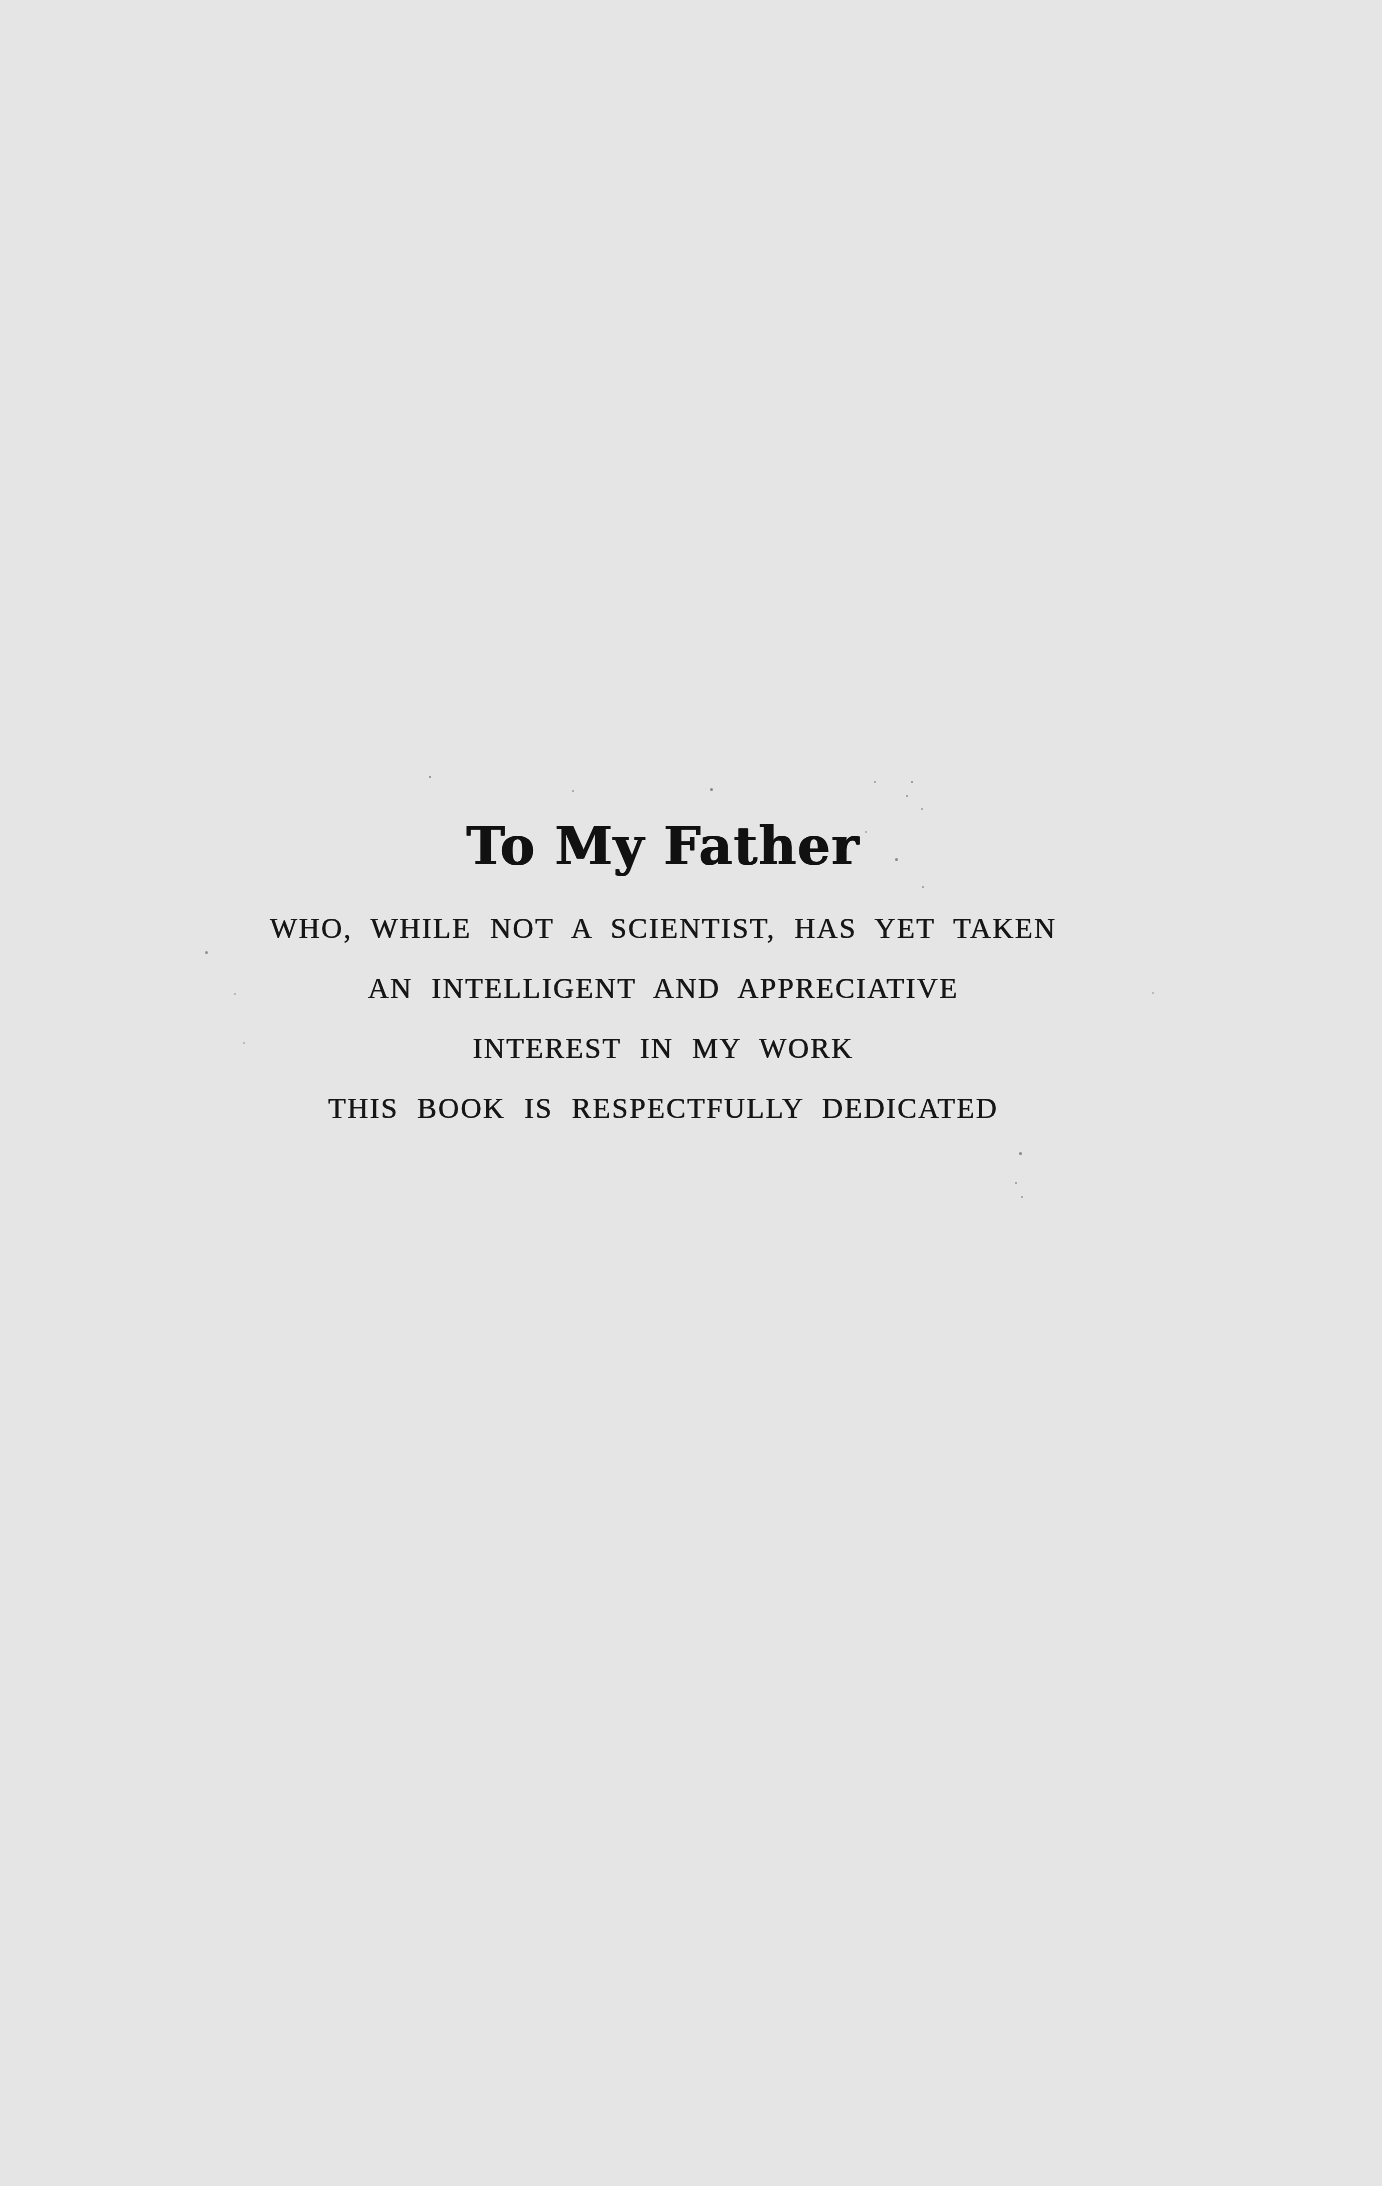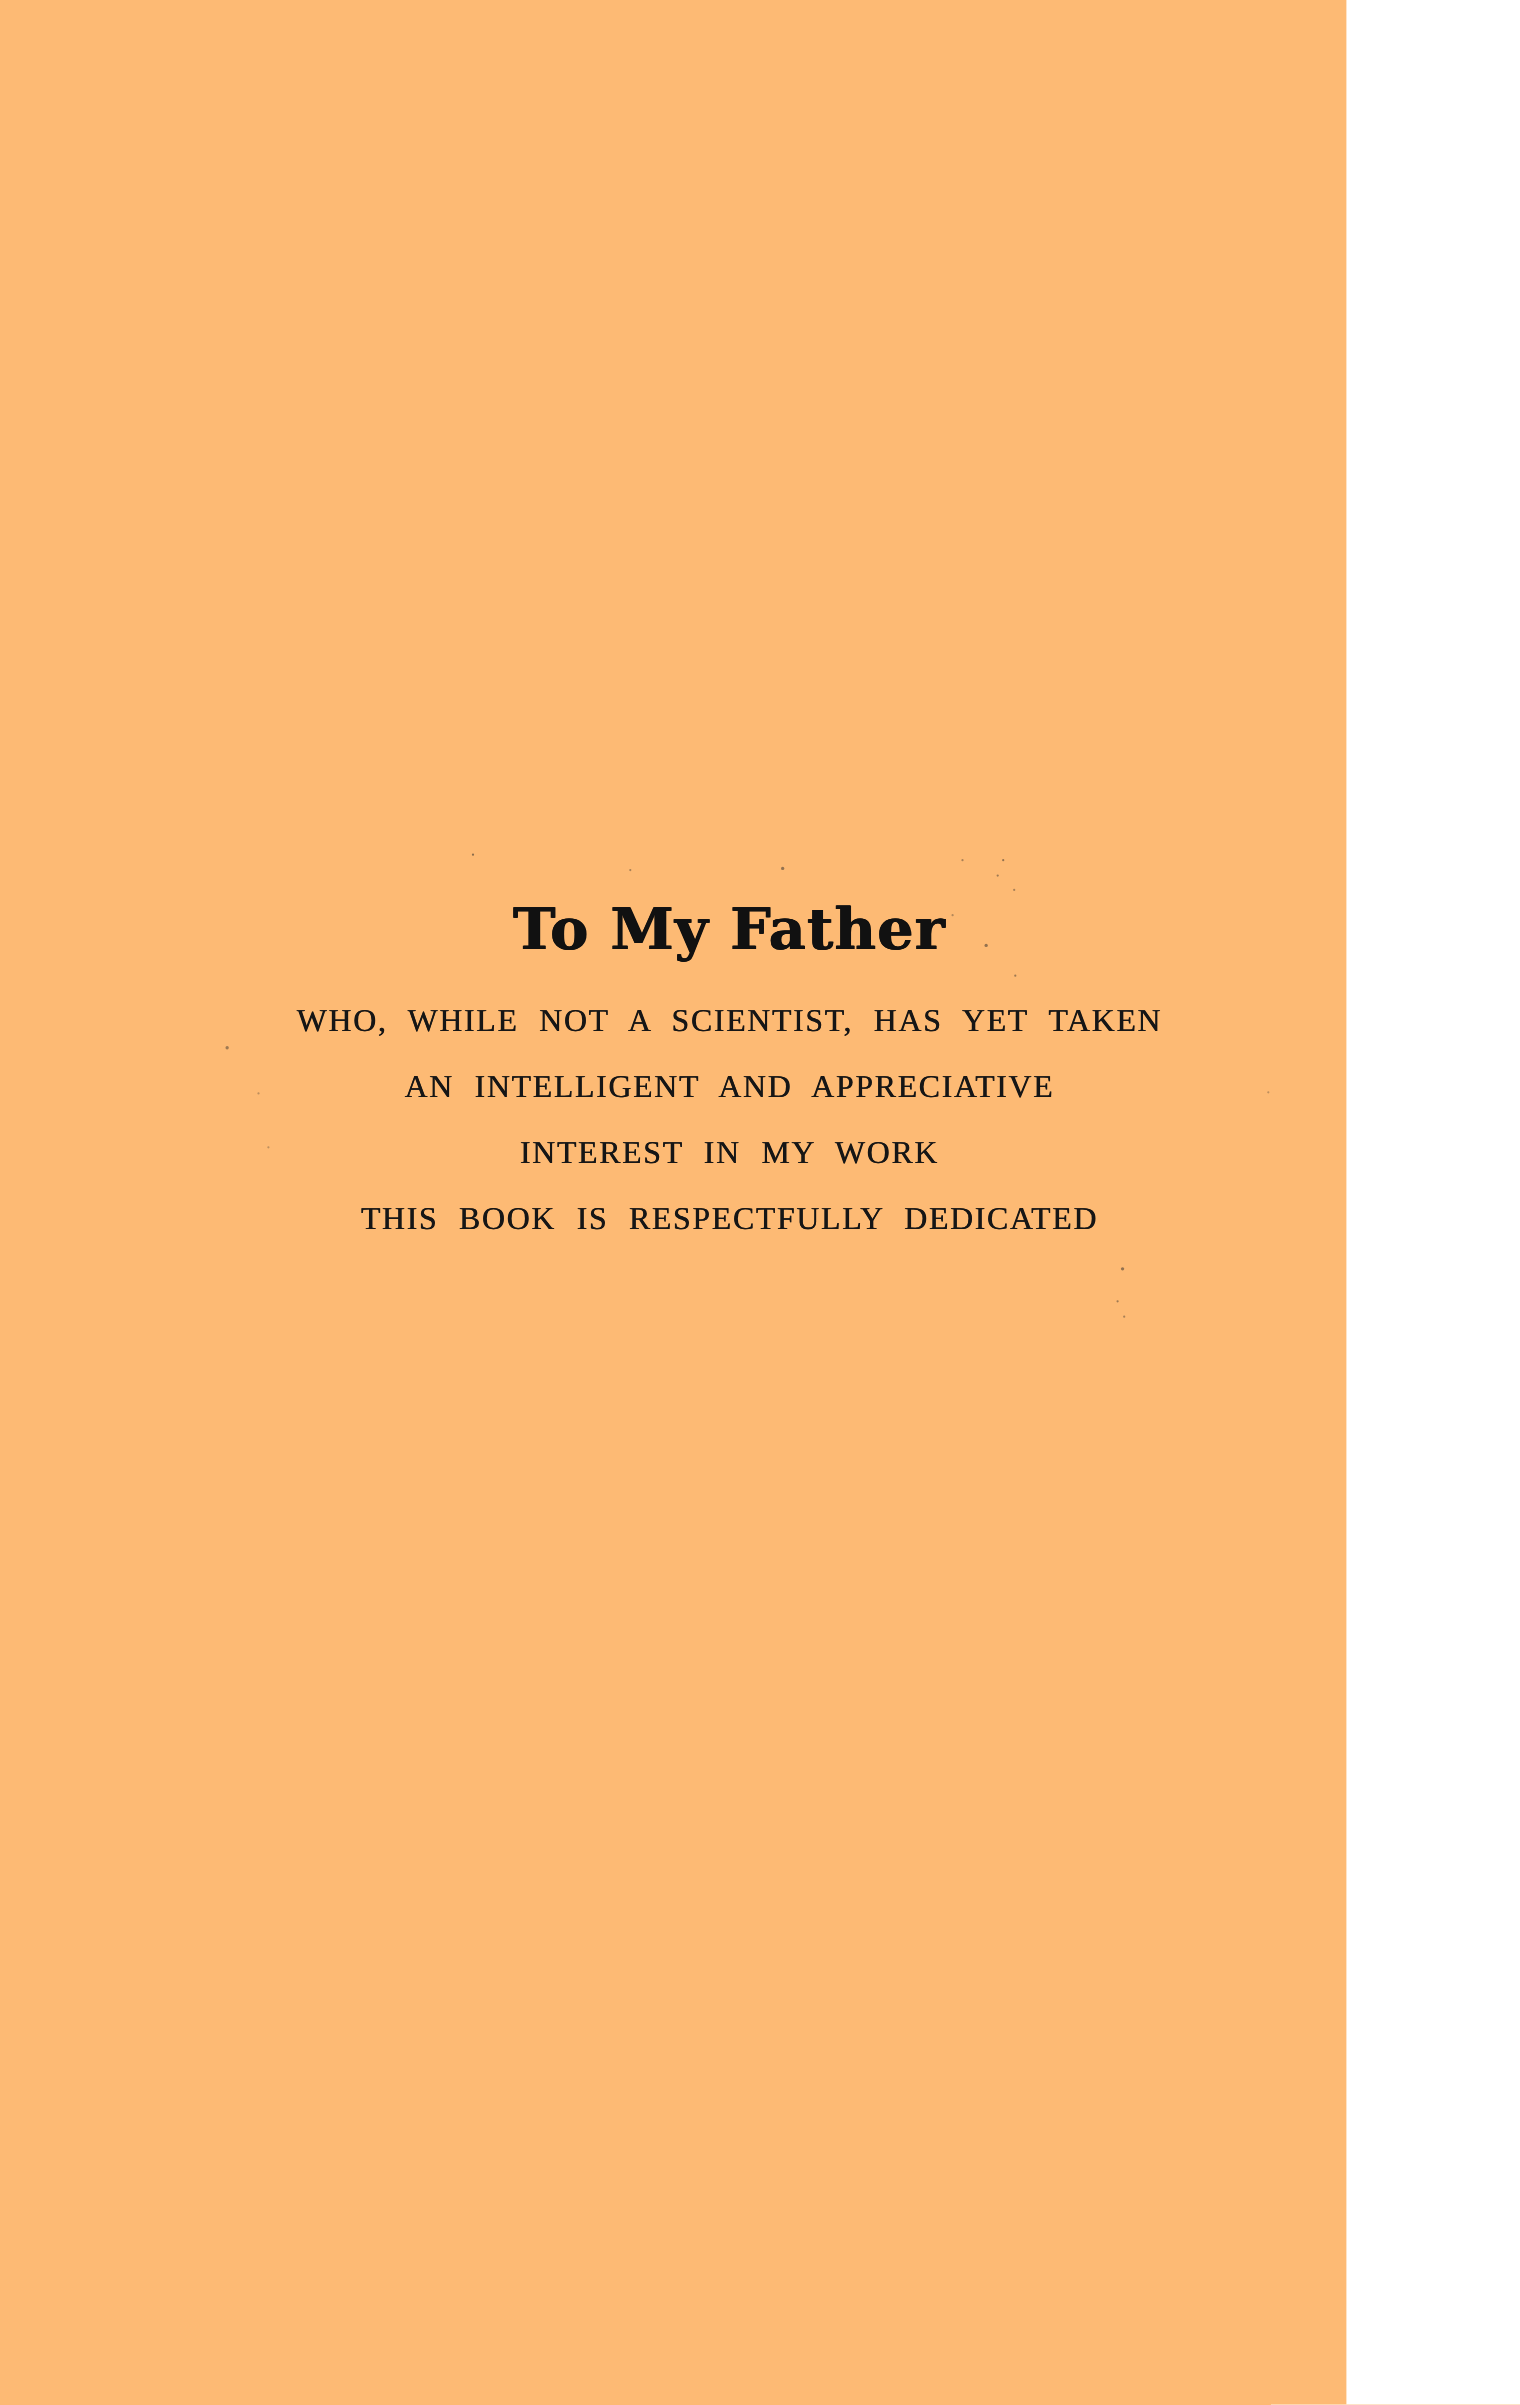--- a/index.html
+++ b/index.html
@@ -7,23 +7,23 @@
     padding: 0;
   }
   body {
     width: 1382px;
     height: 2186px;
     background: #ffffff;
     overflow: hidden;
   }
   .page {
     position: relative;
-    width: 1224px;
+    width: 1382px;
     height: 2186px;
-    background: #fdba74;
+    background: #e5e5e5;
   }
   
   .dedication {
     position: absolute;
     top: 816px;
     left: -28px;
     width: 1382px;
     text-align: center;
     color: #141414;
   }

